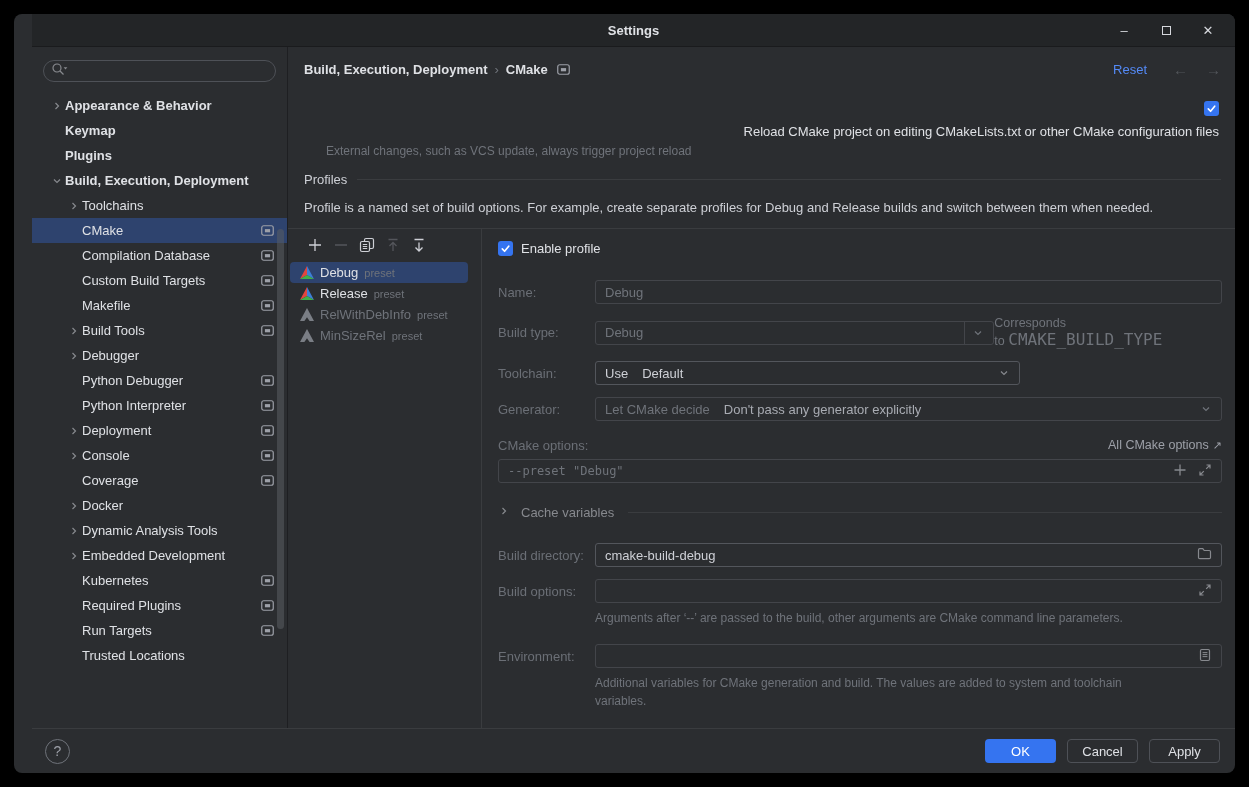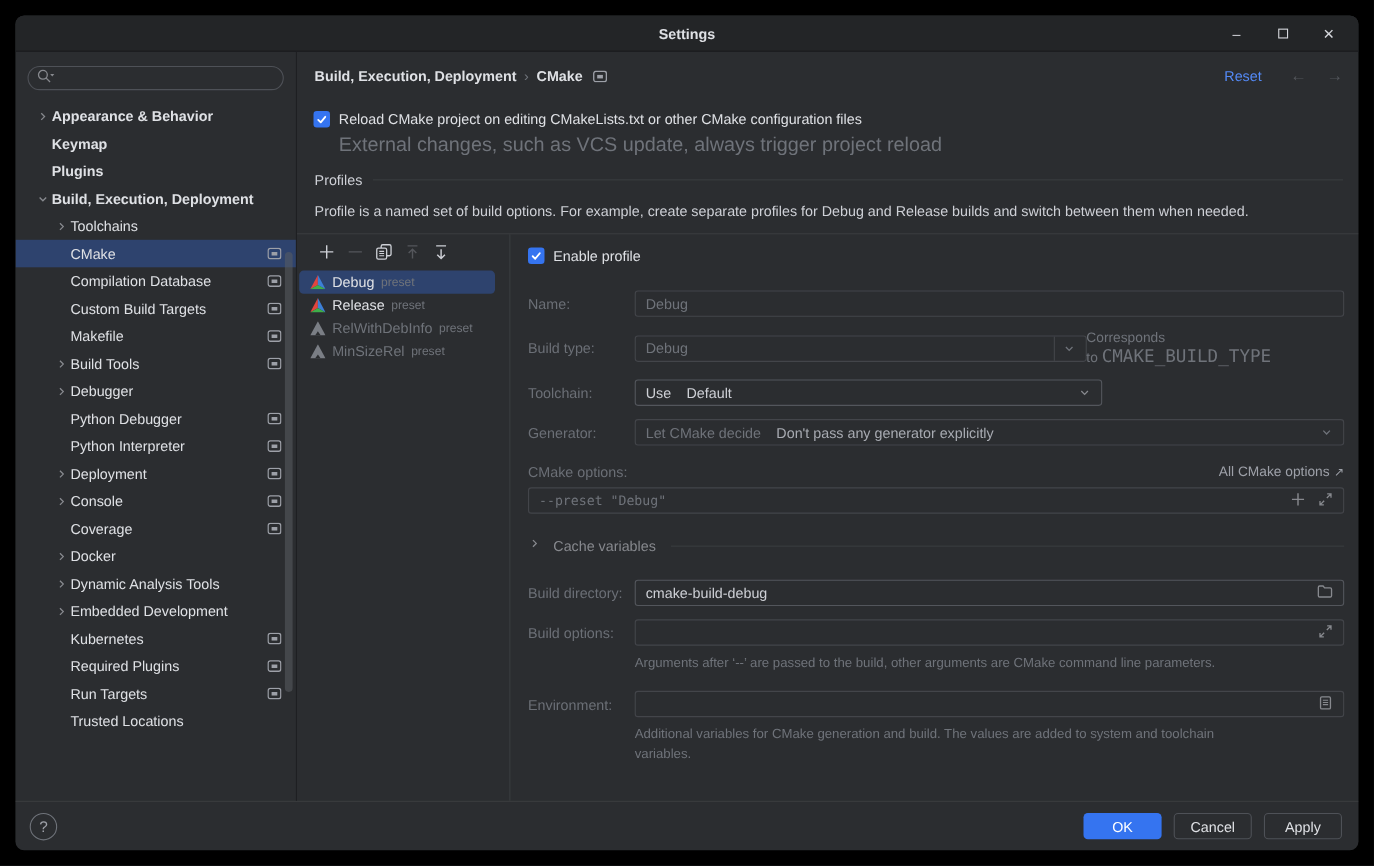--- a/index.html
+++ b/index.html
@@ -1,20 +1,20 @@
 <!DOCTYPE html>
 <html><head>
 <meta charset="utf-8">
 <style>
   * { box-sizing: border-box; margin: 0; padding: 0; }
   html,body { width:1249px; height:787px; overflow:hidden; }
   body { background:#000; font-family:"Liberation Sans", sans-serif; -webkit-font-smoothing:antialiased; }
 
   .window { position:absolute; left:14px; top:14px; width:1221px; height:759px;
-            background:#2b2d30; border-radius:8px; overflow:hidden; display:flex; flex-direction:column; }
+            background:#2b2d30; border-radius:8px; overflow:hidden; display:flex; flex-direction:column;padding-left:18px; }
 
   
   .titlebar { flex:0 0 33px; background:#232527; border-bottom:1px solid #1a1b1d;
               position:relative; display:flex; align-items:center; justify-content:center; }
   .title { font-size:13px; font-weight:700; color:#dfe1e5; }
   .win-controls { position:absolute; right:20px; top:0; height:100%; display:flex; align-items:center; gap:28px; }
   .win-btn { color:#d6d8dd; font-size:13px; line-height:1; display:flex; align-items:center; justify-content:center; width:14px; height:14px; cursor:default; }
   .maxbox { width:9px; height:9px; border:1.5px solid #d6d8dd; }
 
   
@@ -37,24 +37,24 @@
 
   
   .header-row { display:flex; align-items:center; margin:15px 14px 0 16px; }
   .crumb { font-size:13px; font-weight:600; color:#dfe1e5; }
   .crumb-sep { color:#6f737a; margin:0 7px; font-size:13px; }
   .crumb-badge { margin-left:9px; display:flex; align-items:center; }
   .reset { margin-left:auto; color:#548af7; font-size:13px; cursor:default; }
   .nav-arrows { display:flex; gap:18px; margin-left:26px; }
   .nav-arrow { font-size:15px; color:#53565b; line-height:1; }
 
-  .reload-row { display:flex; align-items:flex-end; gap:8px; margin:24px 16px 0 15px; }
+  .reload-row { display:flex; align-items:flex-end; gap:8px; margin:24px 16px 0 15px;flex-direction:column; }
   .cb { width:15px; height:15px; flex:0 0 15px; border-radius:3px; background:#3574f0; display:flex; align-items:center; justify-content:center; }
   .lbl-bright { font-size:13px; color:#dfe1e5; }
-  .reload-hint { margin:5px 16px 0 38px; font-size:18px; color:#6f737a; }
+  .reload-hint { margin:5px 16px 0 38px; font-size:12px; color:#6f737a; }
 
   .profiles-head { display:flex; align-items:center; margin:14px 14px 0 16px; gap:10px; }
   .profiles-title { font-size:13px; color:#ced0d6; }
   .head-rule { flex:1; border-top:1px solid #3a3c3f; }
   .profiles-desc { margin:13px 14px 0 16px; font-size:13px; color:#ced0d6; }
 
   
   .panel { flex:1; margin-top:13px; border-top:1px solid #3a3c3f; display:flex; min-height:0; }
   .panel-left { flex:0 0 194px; border-right:1px solid #3a3c3f; display:flex; flex-direction:column; }
   .plist-toolbar { display:flex; gap:10px; padding:8px 0 5px 19px; }

